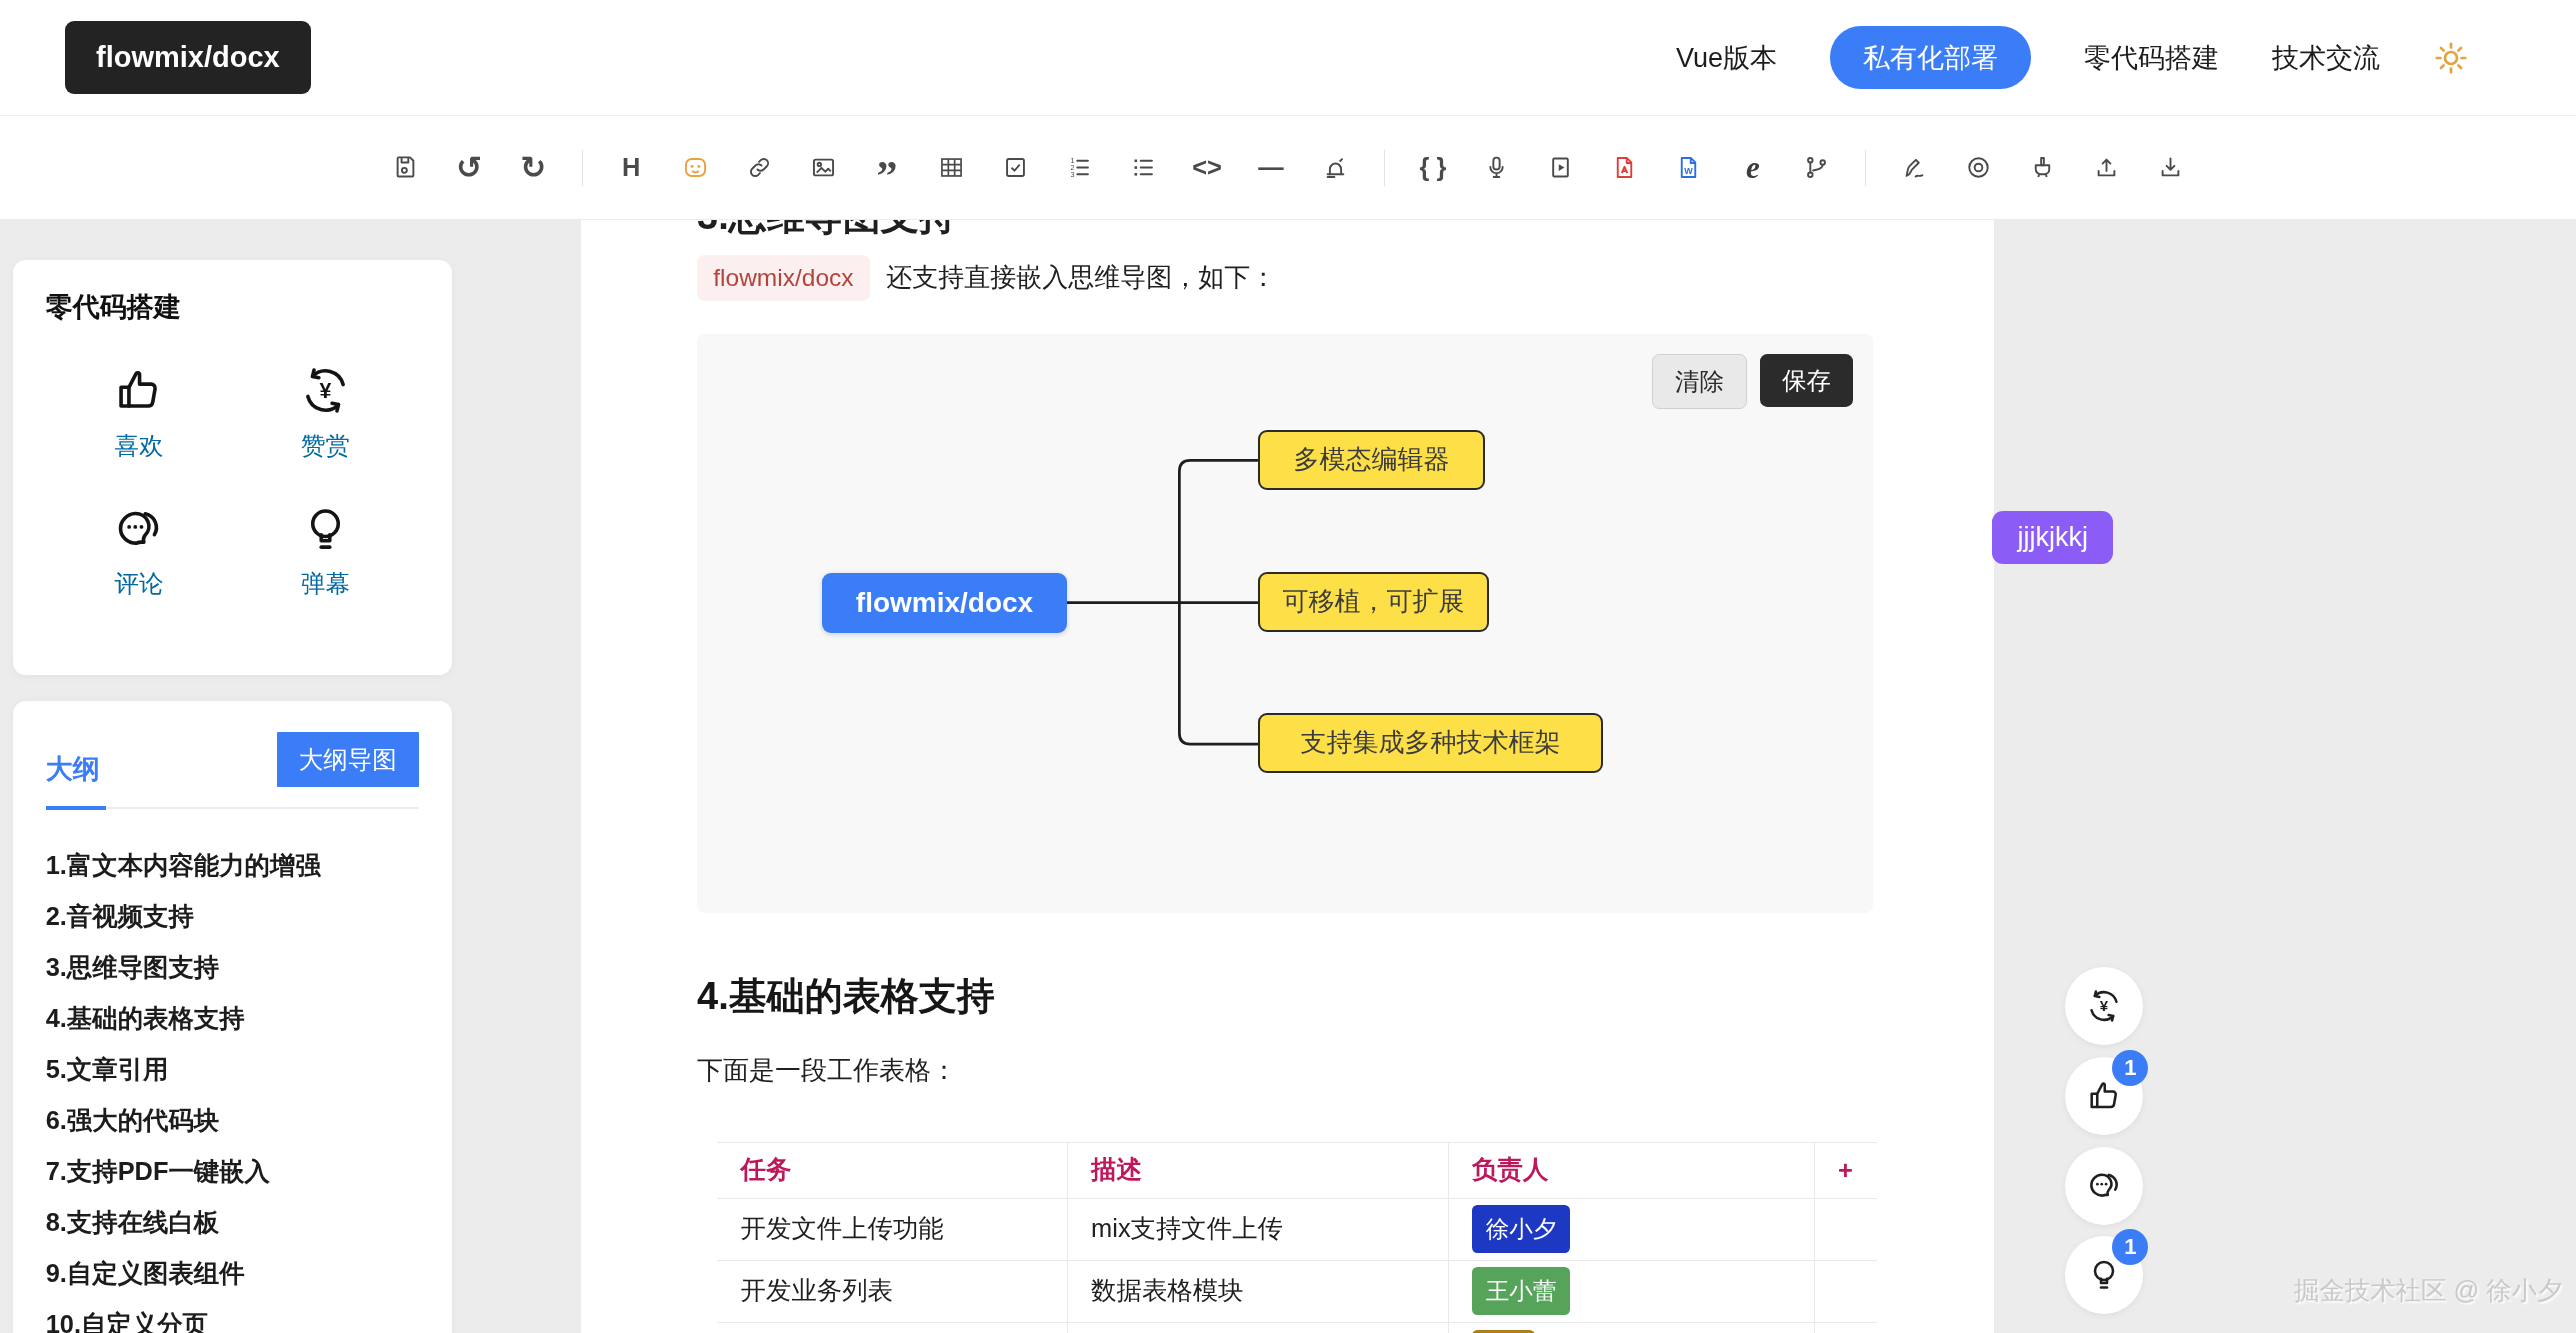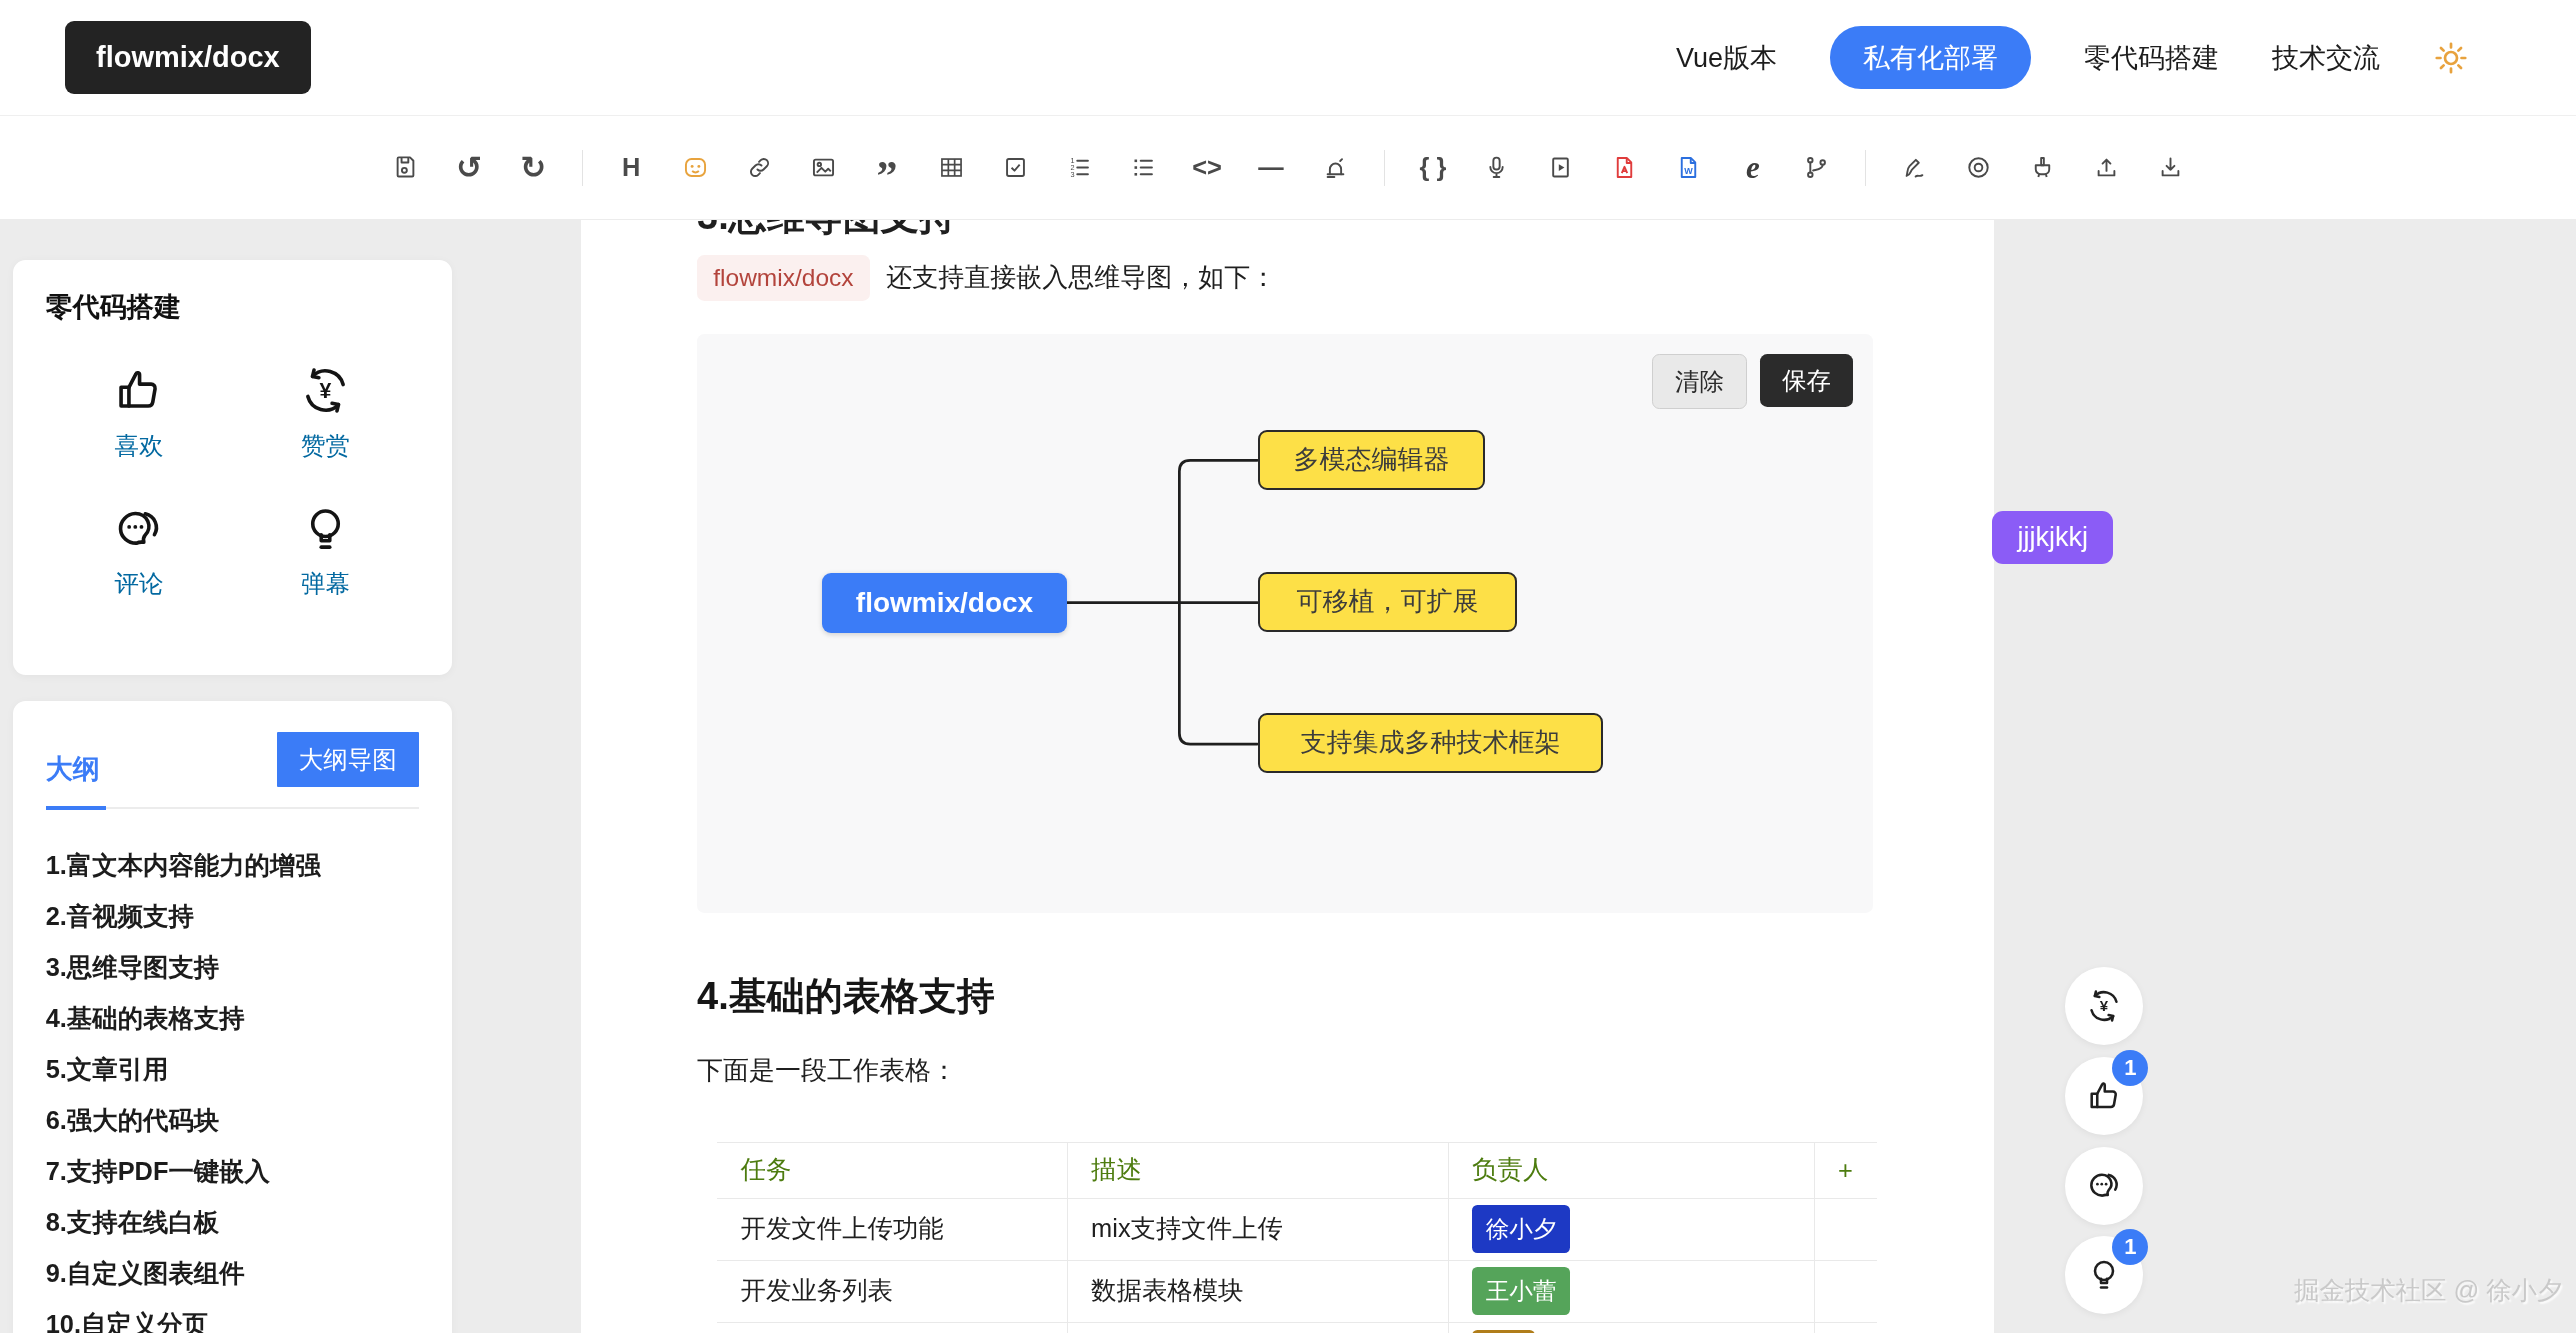--- a/index.html
+++ b/index.html
@@ -62,31 +62,31 @@
   .mm-clear { right:126px; background:#e9e9e9; border:0.9px solid #cfcfcf; color:#2b2b2b; }
   .mm-save { right:20px; background:#2b2b2b; color:#fff; }
   .mm-lines { position:absolute; inset:0; }
   .mm-node { position:absolute; display:flex; align-items:center; justify-content:center;
     background:#fde047; border:2.7px solid #2a2a2a; border-radius:9px; font-size:26px; color:#3c3c3c;
     height:60px; cursor:pointer; white-space:nowrap; }
   .mm-root { position:absolute; left:125px; top:239px; width:245px; height:60px; background:#3b7cf7; color:#fff;
     font-size:28px; font-weight:bold; display:flex; align-items:center; justify-content:center;
     border-radius:9px; cursor:pointer; box-shadow:0 1.8px 5.4px rgba(0,0,0,.15); }
   .mm-n1 { left:561px; top:96px;  width:227px; }
-  .mm-n2 { left:561px; top:238px;  width:259px; }
+  .mm-n2 { left:561px; top:238px;  width:231px; }
   .mm-n3 { left:561px; top:379px;  width:345px; }
 
   .sec-h { margin-top:58px; font-size:38px; font-weight:bold; color:#161616; }
   .sec-p { margin-top:31px; font-size:26px; }
 
   table.work { margin-top:54px; margin-left:20px; border-collapse:collapse; table-layout:fixed; }
   table.work col.c1{width:350px;} table.work col.c2{width:381px;} table.work col.c3{width:366px;} table.work col.c4{width:56px;}
   table.work th, table.work td { border-top:1.8px solid #e9e9e9; border-bottom:1.8px solid #e9e9e9;
     text-align:left; padding:0 23.6px; font-size:25.4px; vertical-align:middle; }
-  table.work th { height:56px; font-weight:normal; color:#4d7c0f; border-left:1.8px solid #e9e9e9; }
+  table.work th { height:56px; font-weight:bold; color:#be185d; border-left:1.8px solid #e9e9e9; }
   table.work td { height:62px; border-left:1.8px solid #e9e9e9; }
   table.work th:first-child, table.work td:first-child { border-left:none; }
   .plus-col { color:#8a8a8a; font-size:33px; font-weight:400; text-align:center; cursor:pointer; }
   .badge { display:inline-block; color:#fff; font-size:23.6px; padding:8.2px 13.6px; border-radius:5.4px; min-width:63px; min-height:40px; }
 
   
   .tooltip { position:absolute; left:1992px; top:511px; background:#8b5cf6; color:#fff; font-size:27px;
     padding:11px 25.4px; border-radius:11px; z-index:25; }
   .floats { position:absolute; left:2065px; top:967px; display:flex; flex-direction:column; gap:11.8px; }
   .fab { position:relative; width:78px; height:78px; border-radius:50%; background:#fff;

